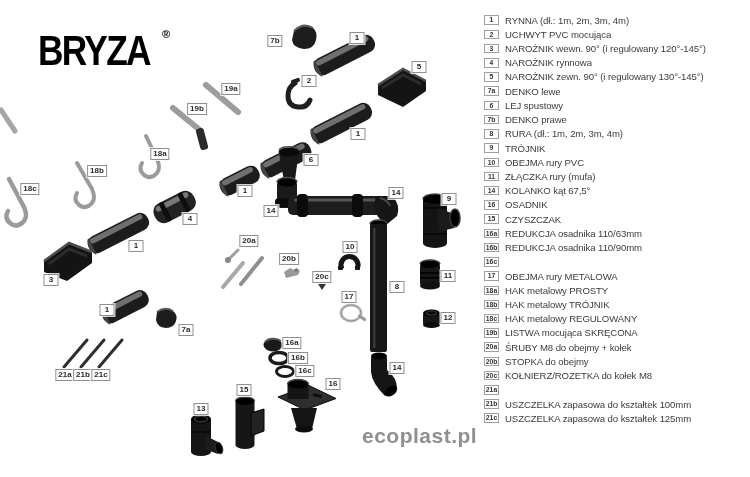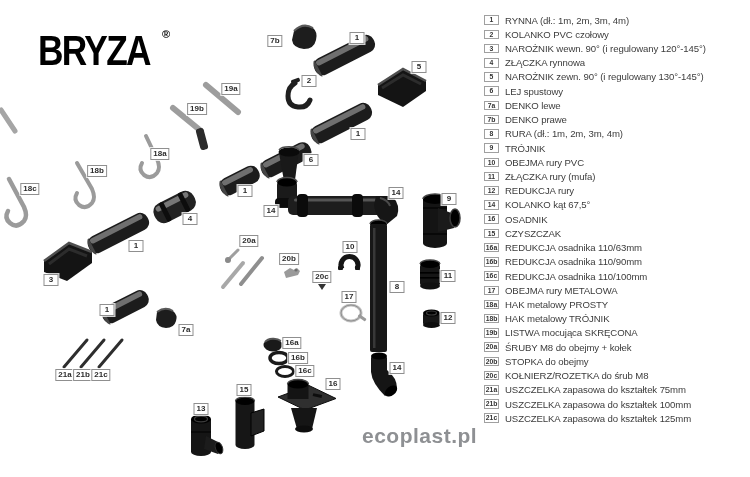--- a/index.html
+++ b/index.html
@@ -311,67 +311,63 @@
       </div>
   </div>
 
   <div class="legend">
       <div class="legend-row">
         <span class="idbox">1</span>
         <span class="idlabel">RYNNA (dł.: 1m, 2m, 3m, 4m)</span>
       </div>
       <div class="legend-row">
         <span class="idbox">2</span>
-        <span class="idlabel">KOLANKO PVC czołowy</span>
+        <span class="idlabel">UCHWYT PVC mocująca</span>
       </div>
       <div class="legend-row">
         <span class="idbox">3</span>
         <span class="idlabel">NAROŻNIK wewn. 90° (i regulowany 120°-145°)</span>
       </div>
       <div class="legend-row">
         <span class="idbox">4</span>
-        <span class="idlabel">ZŁĄCZKA rynnowa</span>
+        <span class="idlabel">NAROŻNIK rynnowa</span>
       </div>
       <div class="legend-row">
         <span class="idbox">5</span>
         <span class="idlabel">NAROŻNIK zewn. 90° (i regulowany 130°-145°)</span>
       </div>
       <div class="legend-row">
+        <span class="idbox">7a</span>
+        <span class="idlabel">DENKO lewe</span>
+      </div>
+      <div class="legend-row">
         <span class="idbox">6</span>
         <span class="idlabel">LEJ spustowy</span>
       </div>
       <div class="legend-row">
-        <span class="idbox">7a</span>
-        <span class="idlabel">DENKO lewe</span>
-      </div>
-      <div class="legend-row">
         <span class="idbox">7b</span>
         <span class="idlabel">DENKO prawe</span>
       </div>
       <div class="legend-row">
         <span class="idbox">8</span>
         <span class="idlabel">RURA (dł.: 1m, 2m, 3m, 4m)</span>
       </div>
       <div class="legend-row">
         <span class="idbox">9</span>
         <span class="idlabel">TRÓJNIK</span>
       </div>
       <div class="legend-row">
         <span class="idbox">10</span>
         <span class="idlabel">OBEJMA rury PVC</span>
       </div>
       <div class="legend-row">
         <span class="idbox">11</span>
         <span class="idlabel">ZŁĄCZKA rury (mufa)</span>
       </div>
       <div class="legend-row">
-        <span class="idbox">12</span>
-        <span class="idlabel">REDUKCJA rury</span>
-      </div>
-      <div class="legend-row">
         <span class="idbox">14</span>
         <span class="idlabel">KOLANKO kąt 67,5°</span>
       </div>
       <div class="legend-row">
         <span class="idbox">16</span>
         <span class="idlabel">OSADNIK</span>
       </div>
       <div class="legend-row">
         <span class="idbox">15</span>
         <span class="idlabel">CZYSZCZAK</span>
@@ -379,53 +375,55 @@
       <div class="legend-row">
         <span class="idbox">16a</span>
         <span class="idlabel">REDUKCJA osadnika 110/63mm</span>
       </div>
       <div class="legend-row">
         <span class="idbox">16b</span>
         <span class="idlabel">REDUKCJA osadnika 110/90mm</span>
       </div>
       <div class="legend-row">
         <span class="idbox">16c</span>
-        <span class="idlabel">REDUKCJA osadnika 110/100mm</span>
       </div>
       <div class="legend-row">
         <span class="idbox">17</span>
         <span class="idlabel">OBEJMA rury METALOWA</span>
       </div>
       <div class="legend-row">
         <span class="idbox">18a</span>
         <span class="idlabel">HAK metalowy PROSTY</span>
       </div>
       <div class="legend-row">
         <span class="idbox">18b</span>
         <span class="idlabel">HAK metalowy TRÓJNIK</span>
       </div>
       <div class="legend-row">
+        <span class="idbox">18c</span>
+        <span class="idlabel">HAK metalowy REGULOWANY</span>
+      </div>
+      <div class="legend-row">
         <span class="idbox">19b</span>
         <span class="idlabel">LISTWA mocująca SKRĘCONA</span>
       </div>
       <div class="legend-row">
         <span class="idbox">20a</span>
         <span class="idlabel">ŚRUBY M8 do obejmy + kołek</span>
       </div>
       <div class="legend-row">
         <span class="idbox">20b</span>
         <span class="idlabel">STOPKA do obejmy</span>
       </div>
       <div class="legend-row">
         <span class="idbox">20c</span>
-        <span class="idlabel">KOŁNIERZ/ROZETKA do śrub M8</span>
+        <span class="idlabel">KOŁNIERZ/ROZETKA do kołek M8</span>
       </div>
       <div class="legend-row">
         <span class="idbox">21a</span>
-        <span class="idlabel">USZCZELKA zapasowa do kształtek 75mm</span>
       </div>
       <div class="legend-row">
         <span class="idbox">21b</span>
         <span class="idlabel">USZCZELKA zapasowa do kształtek 100mm</span>
       </div>
       <div class="legend-row">
         <span class="idbox">21c</span>
         <span class="idlabel">USZCZELKA zapasowa do kształtek 125mm</span>
       </div>
     </div>

